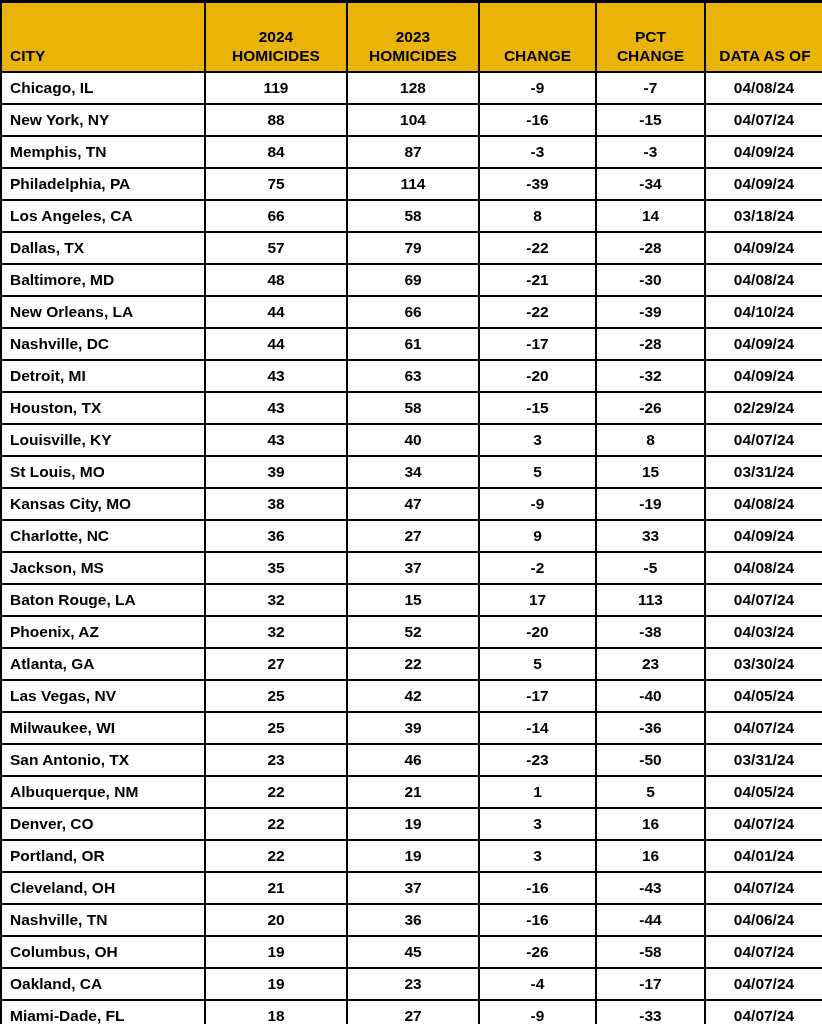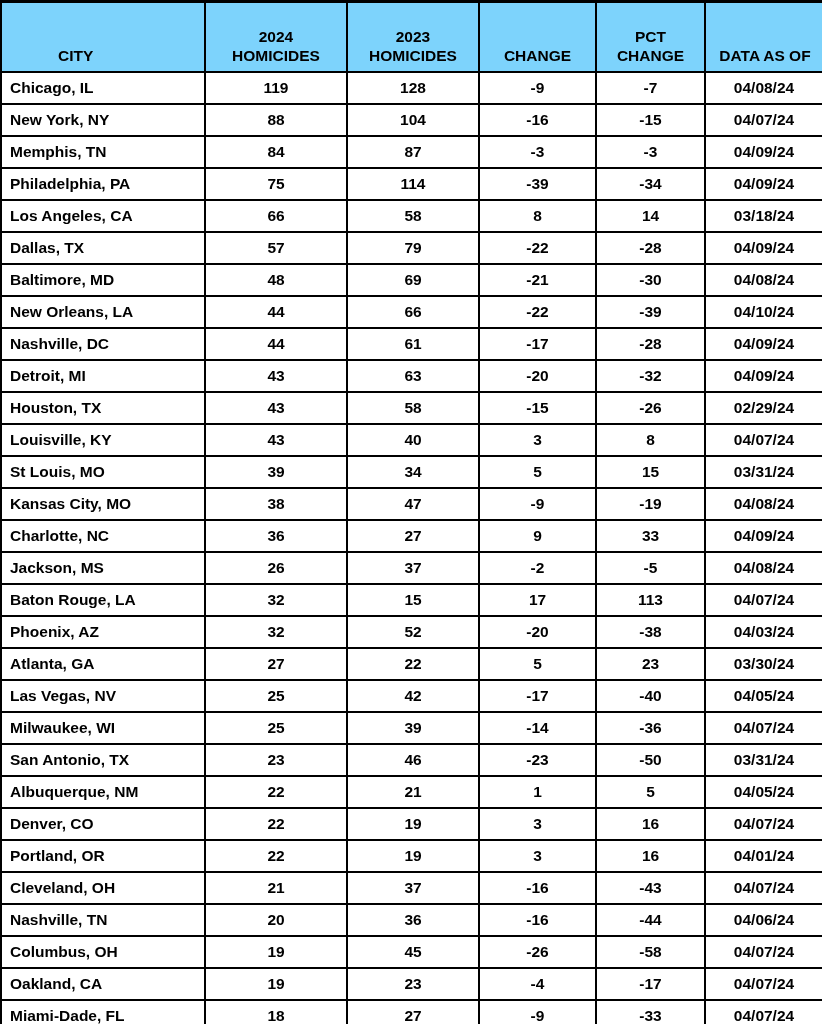--- a/index.html
+++ b/index.html
@@ -35,31 +35,30 @@
 
   thead th {
     border: 2px solid #000000;
     border-top: 3px solid #000000;
     padding: 0;
     vertical-align: bottom;
     font-weight: bold;
     font-size: 15.5px;
     line-height: 1.22;
     height: 68px;
-    background: #7dd3fc;
+    background: #eab308;
   }
   thead th .hd {
     display: block;
     padding: 0 6px 5px 6px;
     text-align: center;
   }
   thead th.th-city .hd {
     text-align: left;
     padding-left: 8px;
-    margin-left: 48px;
   }
   thead th.th-asof .hd {
     text-align: center;
     padding-left: 4px;
     padding-right: 2px;
     margin-top: 14px;
   }
   thead th .hd .l1 { display: block; }
   thead th .hd .l2 { display: block; }
 
@@ -255,21 +254,21 @@
         <tr>
           <td class="cell-city">Charlotte, NC</td>
           <td class="cell-num">36</td>
           <td class="cell-num">27</td>
           <td class="cell-num">9</td>
           <td class="cell-num">33</td>
           <td class="cell-asof">04/09/24</td>
         </tr>
         <tr>
           <td class="cell-city">Jackson, MS</td>
-          <td class="cell-num">26</td>
+          <td class="cell-num">35</td>
           <td class="cell-num">37</td>
           <td class="cell-num">-2</td>
           <td class="cell-num">-5</td>
           <td class="cell-asof">04/08/24</td>
         </tr>
         <tr>
           <td class="cell-city">Baton Rouge, LA</td>
           <td class="cell-num">32</td>
           <td class="cell-num">15</td>
           <td class="cell-num">17</td>

